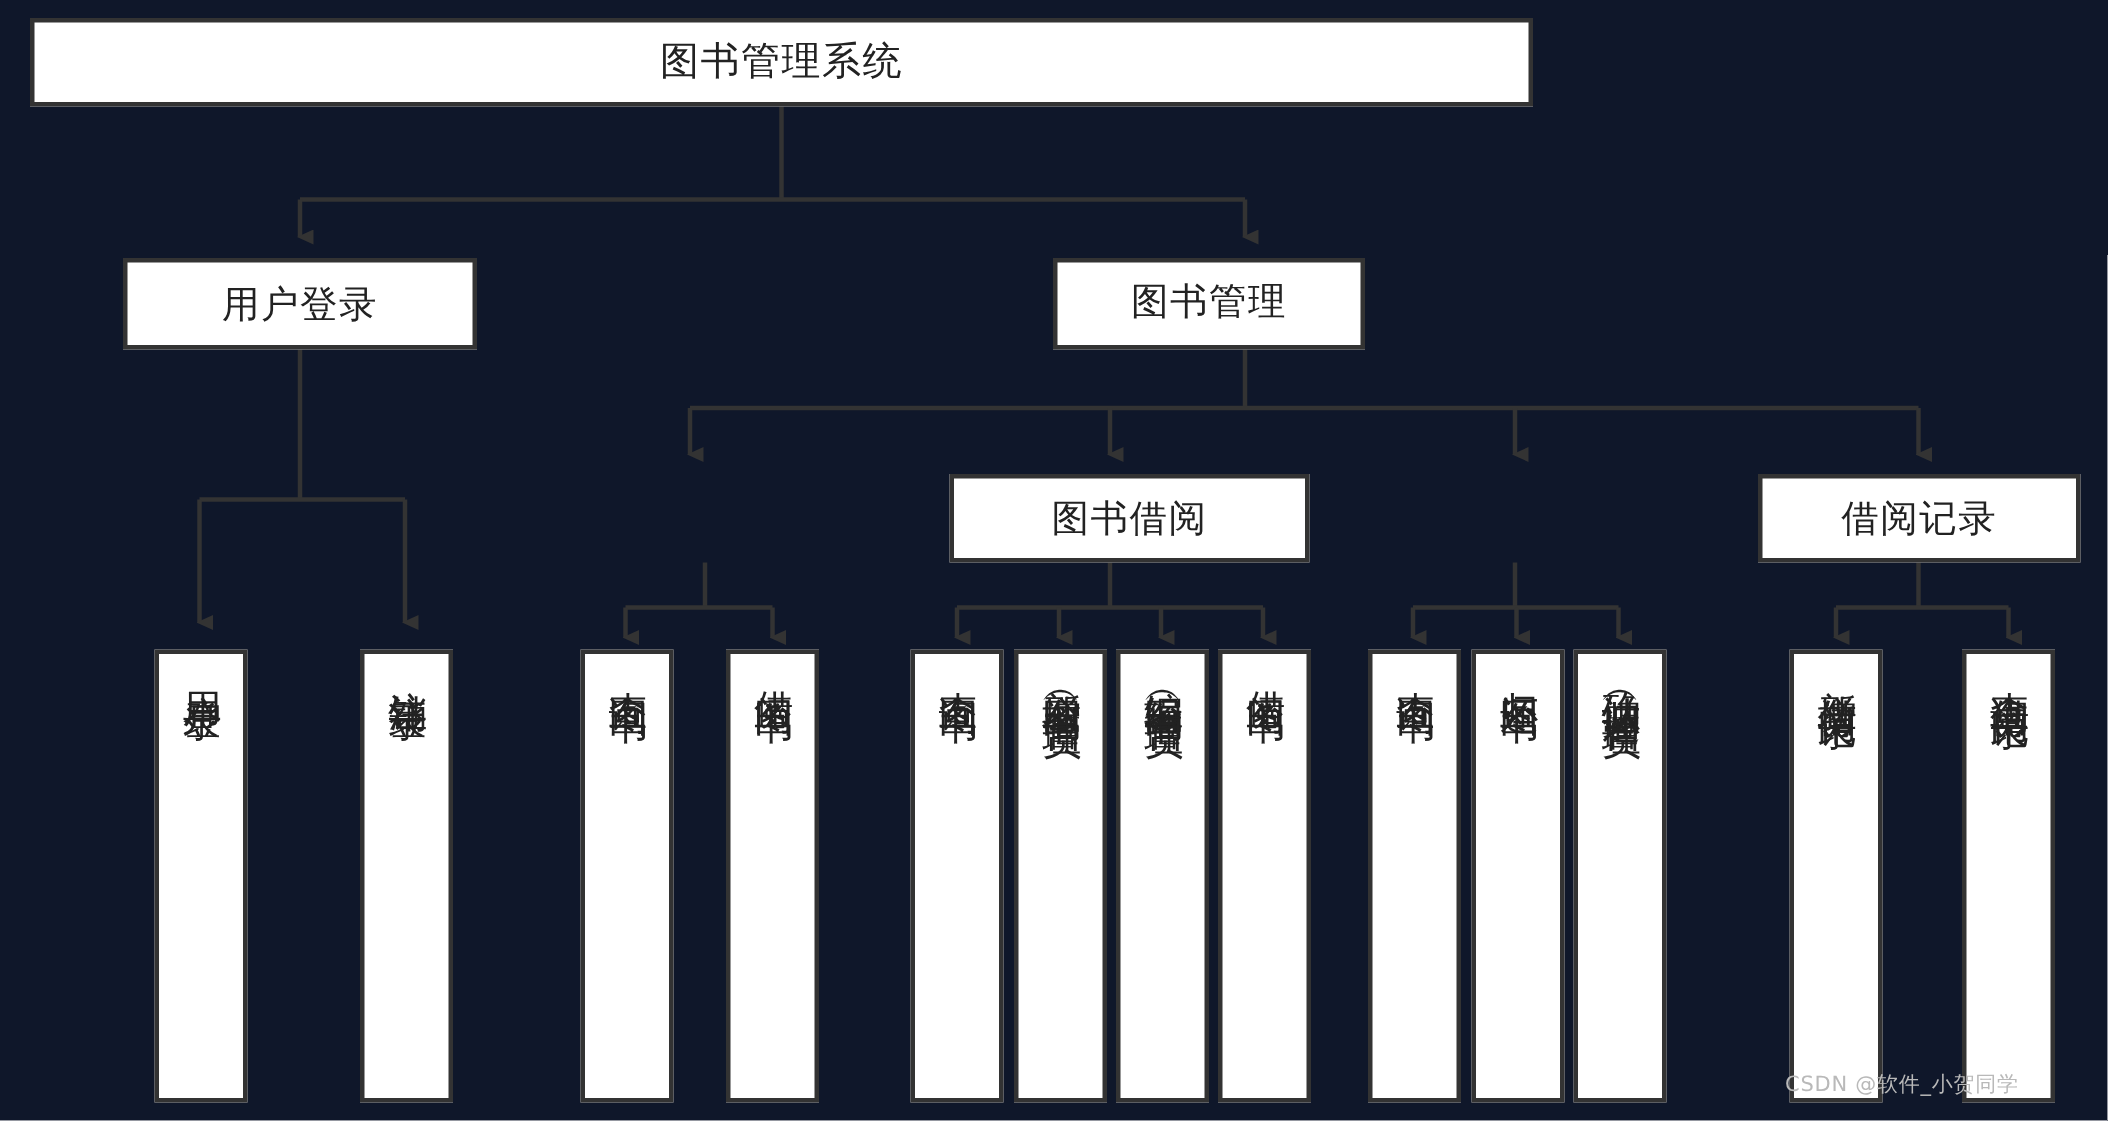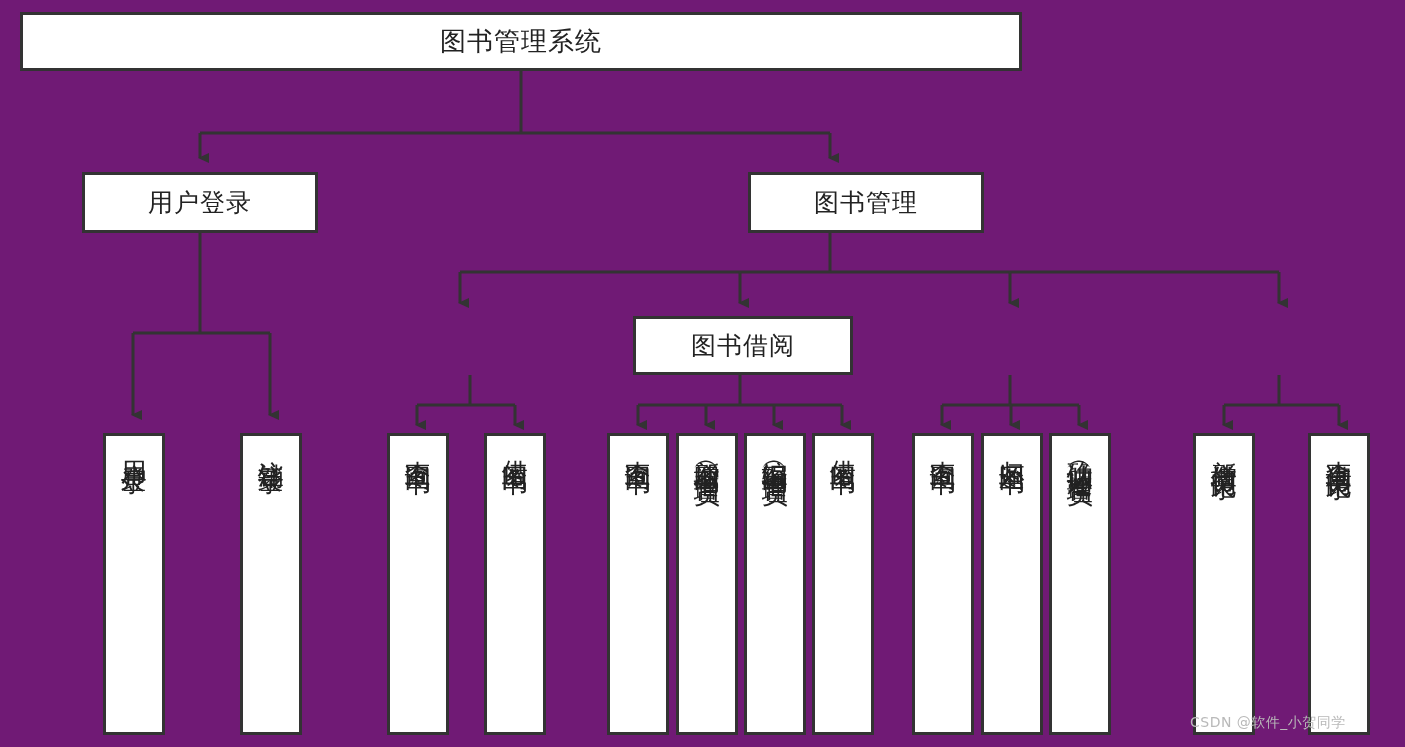--- a/index.html
+++ b/index.html
@@ -8,21 +8,21 @@
     padding: 0;
     background: #ffffff;
   }
   body {
     font-family: "DejaVu Sans", "Liberation Sans", sans-serif;
   }
   #canvas {
     position: relative;
     width: 1405px;
     height: 747px;
-    background: #701a75;
+    background: #0f172a;
     overflow: hidden;
   }
   svg.links {
     position: absolute;
     left: 0;
     top: 0;
     width: 1405px;
     height: 747px;
     pointer-events: none;
   }
@@ -126,30 +126,33 @@
   </svg>
 
   <div class="node horiz root" style="left:20px; top:12px; width:1002px; height:59px;">
     <span class="label">图书管理系统</span>
   </div>
 
   <div class="node horiz" style="left:82px; top:172px; width:236px; height:61px;">
     <span class="label">用户登录</span>
   </div>
 
-  <div class="node horiz" style="left:748px; top:172px; width:236px; height:61px;">
+  <div class="node horiz" style="left:702px; top:172px; width:208px; height:61px;font-family:Liberation Mono, monospace;">
     <span class="label">图书管理</span>
   </div>
 
 
-  <div class="node horiz" style="left:633px; top:316px; width:220px; height:59px;">
+  <div class="node horiz" style="left:633px; top:316px; width:240px; height:59px;">
     <span class="label">图书借阅</span>
   </div>
 
 
+  <div class="node horiz" style="left:1172px; top:316px; width:215px; height:59px;">
+    <span class="label">借阅记录</span>
+  </div>
 
   <div class="node vert" style="left:103px; top:433px; width:62px; height:302px;">
     <span class="label">用户登录</span>
   </div>
   <div class="node vert" style="left:240px; top:433px; width:62px; height:302px;">
     <span class="label">注销登录</span>
   </div>
 
   <div class="node vert" style="left:387px; top:433px; width:62px; height:302px;">
     <span class="label">查询图书</span>

